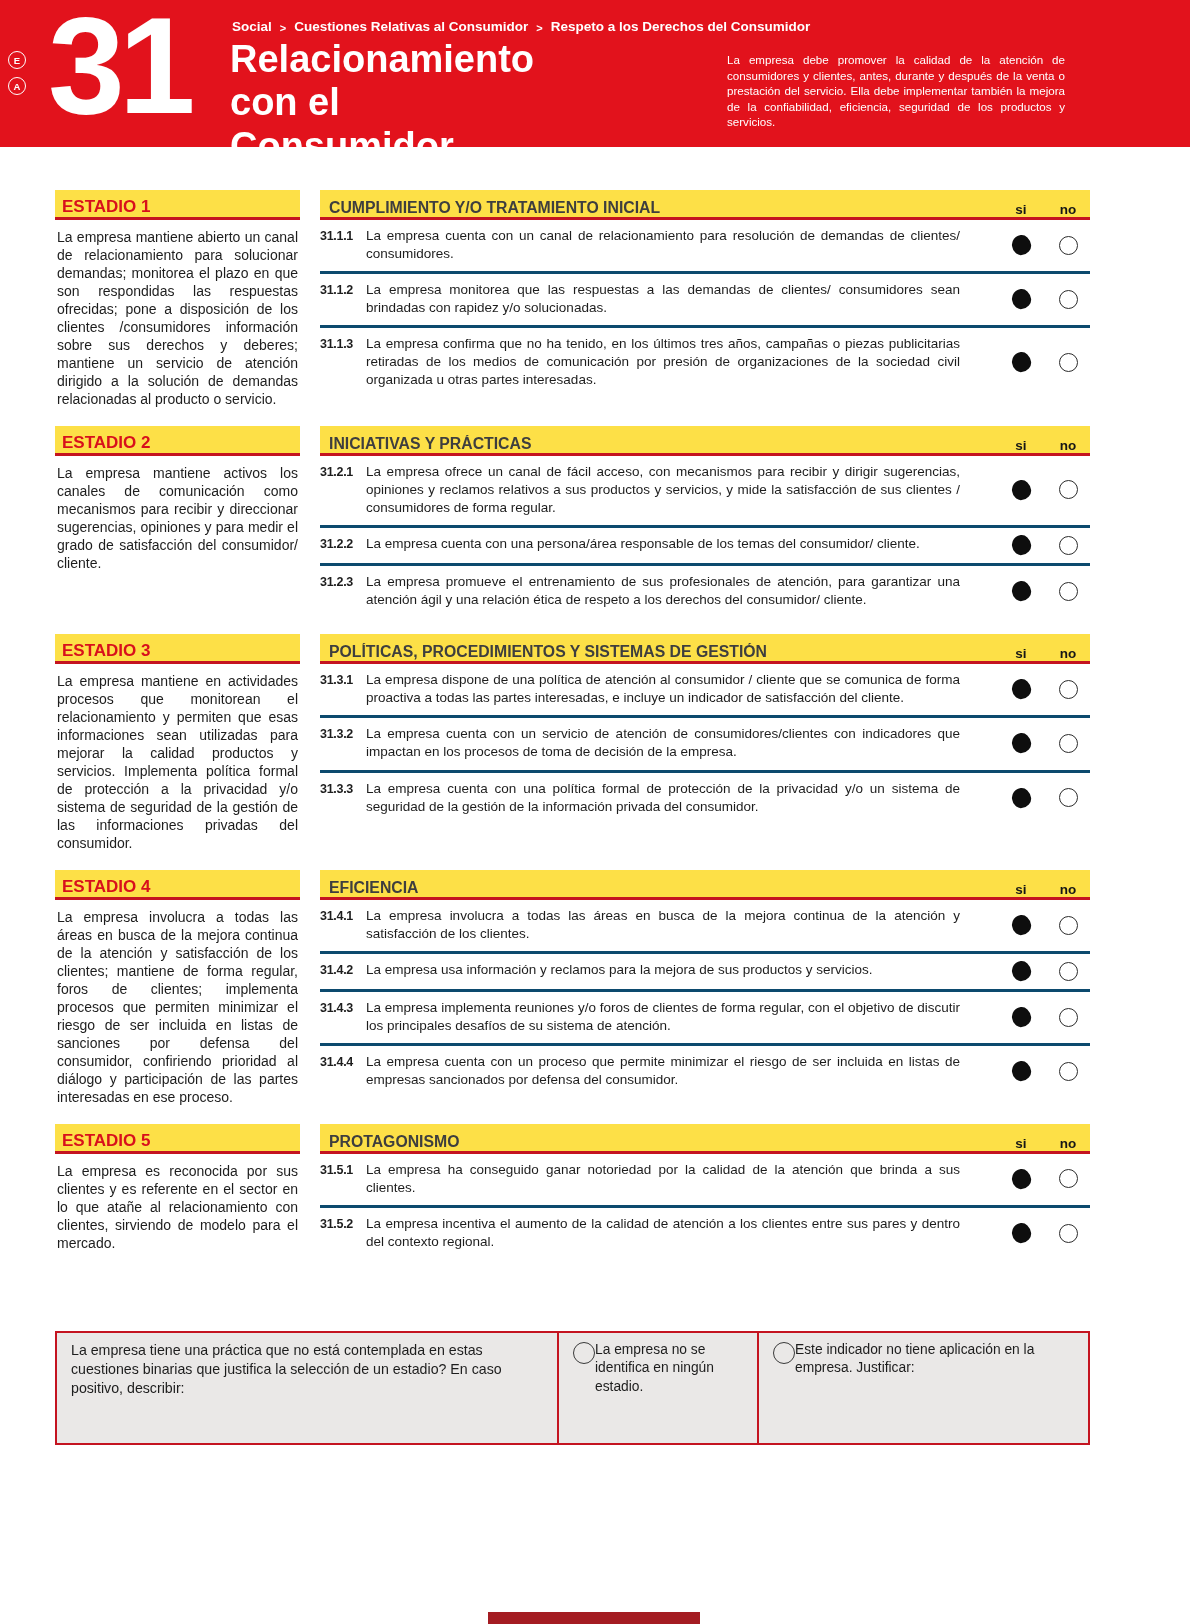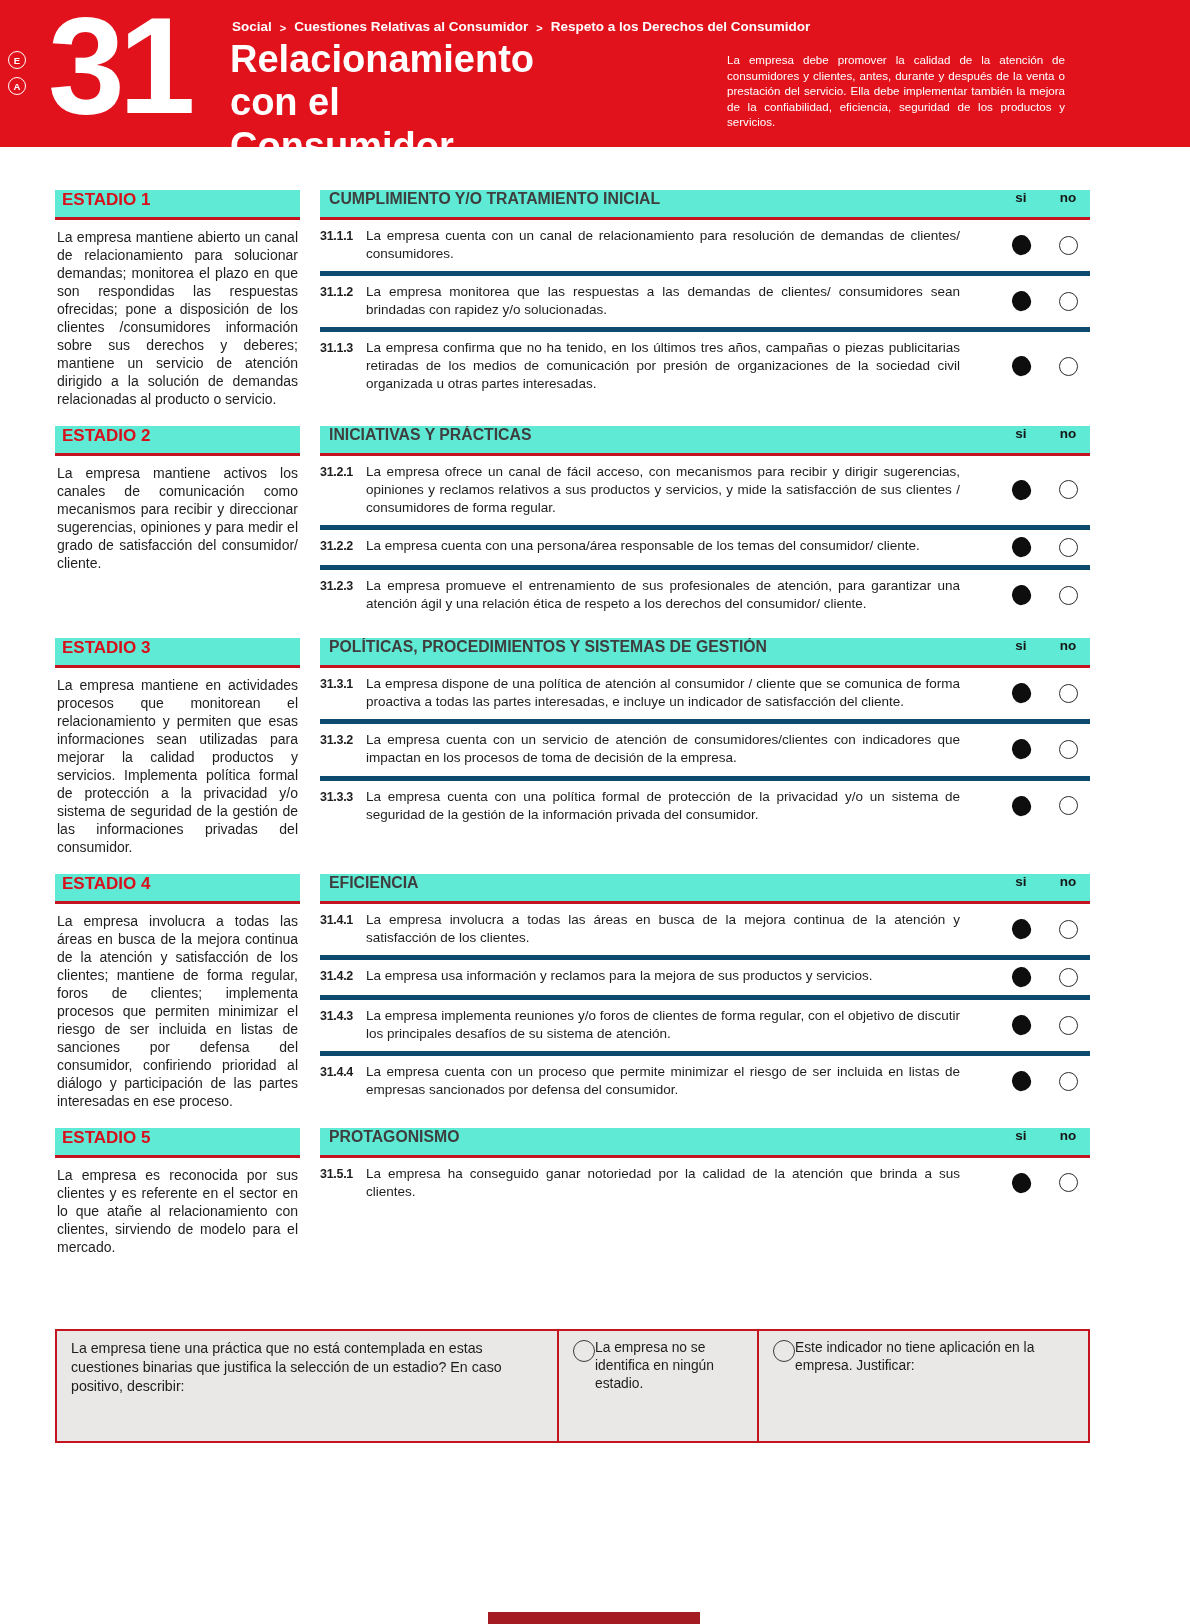--- a/index.html
+++ b/index.html
@@ -17,29 +17,29 @@
   .breadcrumb{position:absolute;left:232px;top:19px;font-size:13.5px;font-weight:700;
               display:flex;align-items:center;gap:8px;white-space:nowrap;}
   .breadcrumb .sep{font-size:11px;position:relative;top:1px;}
   .masthead-title{position:absolute;left:230px;top:38px;width:330px;
                   font-size:38px;font-weight:700;line-height:1.14;}
   .masthead-desc{position:absolute;left:727px;top:52px;width:338px;
                  font-size:11.6px;line-height:1.34;text-align:justify;}
   
   .content{width:1035px;margin:43px 0 0 55px;}
   .stage{display:grid;grid-template-columns:245px 770px;column-gap:20px;margin-bottom:17px;}
-  .bar{background:#5eead4;height:27px;display:flex;align-items:flex-start;
+  .bar{background:#fde047;height:27px;display:flex;align-items:flex-end;
        border-bottom:3px solid #c41420;box-sizing:content-box;}
   .stage-label{color:#d8101c;font-weight:700;font-size:17px;padding-left:7px;}
   .section-title{font-weight:700;font-size:15.8px;color:#3e3e3e;padding-left:9px;flex:1;
                  white-space:nowrap;overflow:hidden;}
   .colhead{font-weight:700;font-size:13.5px;color:#161616;text-align:center;flex:none;}
   .colhead.si{width:50px;} .colhead.no{width:44px;}
   .stage-desc{font-size:14px;line-height:1.285;text-align:justify;margin:9px 2px 0 2px;}
-  .q-row{display:flex;border-bottom:5px solid #0c4a6e;padding:7px 0 8px;}
+  .q-row{display:flex;border-bottom:3px solid #0c4a6e;padding:7px 0 8px;}
   .q-row:last-child{border-bottom:none;}
   .q-id{width:46px;font-weight:700;font-size:12.5px;flex:none;padding-top:2px;letter-spacing:-0.3px;}
   .q-text{flex:1;font-size:13.5px;line-height:1.34;text-align:justify;padding-right:36px;}
   .cell{width:50px;flex:none;display:flex;align-items:center;justify-content:center;}
   .cell.no{width:44px;}
   .dot-filled{width:19px;height:20px;background:#0e0e0e;
               border-radius:53% 47% 56% 44% / 48% 56% 44% 52%;transform:rotate(-8deg);}
   .dot-empty{width:17px;height:17px;border:1.6px solid #2c2c2c;border-radius:50%;background:transparent;}
   
   .footer-box{box-sizing:border-box;width:1035px;margin-top:72px;border:2.5px solid #c41420;
@@ -291,20 +291,30 @@
             <div class="q-row">
               <span class="q-id">31.5.1</span>
               <span class="q-text">La empresa ha conseguido ganar notoriedad por la calidad de la atención que brinda a sus clientes.</span>
               <span class="cell si">
                 <span class="dot-filled"></span>
               </span>
               <span class="cell no">
                 <span class="dot-empty"></span>
               </span>
             </div>
+            <div class="q-row">
+              <span class="q-id">31.5.2</span>
+              <span class="q-text">La empresa incentiva el aumento de la calidad de atención a los clientes entre sus pares y dentro del contexto regional.</span>
+              <span class="cell si">
+                <span class="dot-filled"></span>
+              </span>
+              <span class="cell no">
+                <span class="dot-empty"></span>
+              </span>
+            </div>
           </div>
         </div>
       </div>
     </div>
 
   <div class="content footer-wrap" style="margin-top:0;">
     <div class="footer-box">
       <div class="fcol">
         <div class="footer-q">La empresa tiene una práctica que no está contemplada en estas cuestiones binarias que justifica la selección de un estadio? En caso positivo, describir:</div>
       </div>

